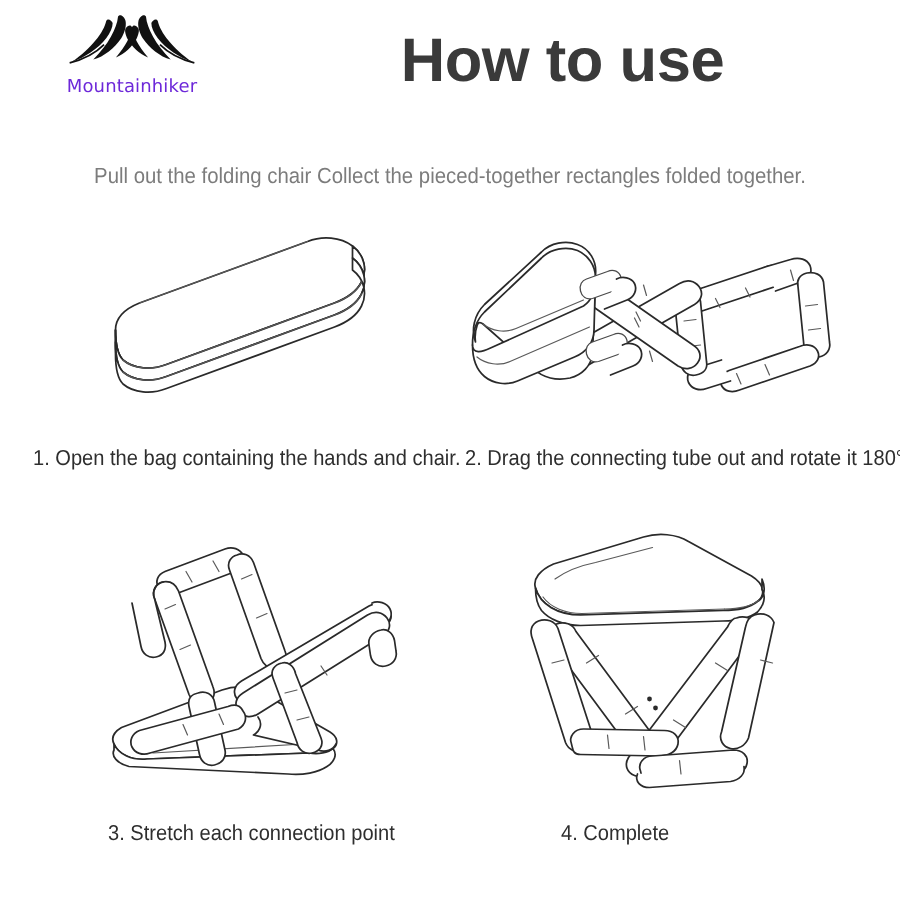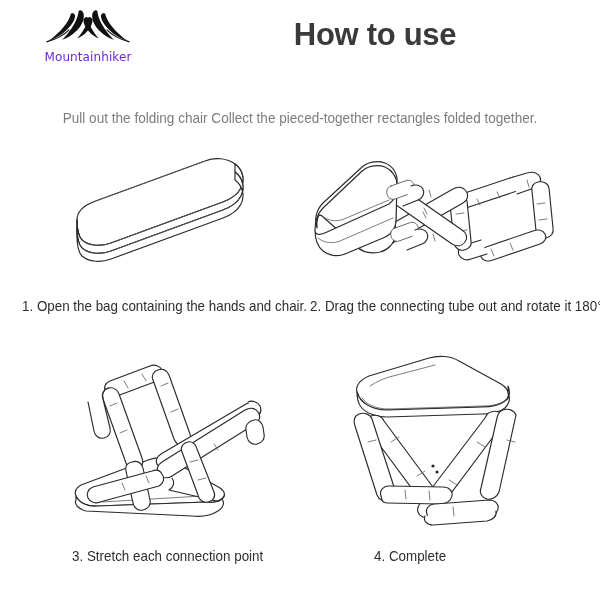--- a/index.html
+++ b/index.html
@@ -49,21 +49,21 @@
   }
 
   #page-title {
     position: absolute;
     left: 175px;
     top: 18px;
     width: 400px;
     text-align: center;
     font-family: "Liberation Sans", sans-serif;
     font-weight: bold;
-    font-size: 31px;
+    font-size: 41px;
     line-height: 1.1;
     color: #3a3a3a;
     letter-spacing: -0.3px;
   }
 
   #subtitle {
     position: absolute;
     left: 0px;
     top: 110px;
     width: 600px;

